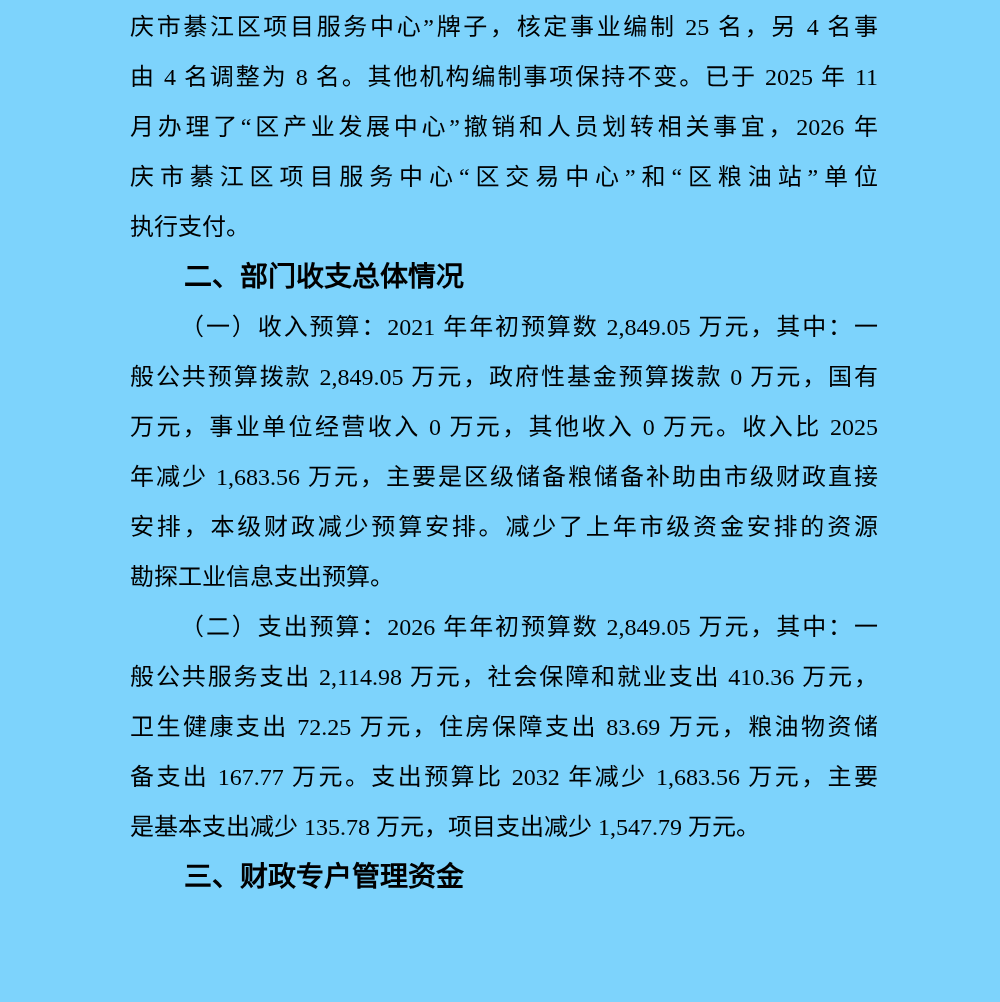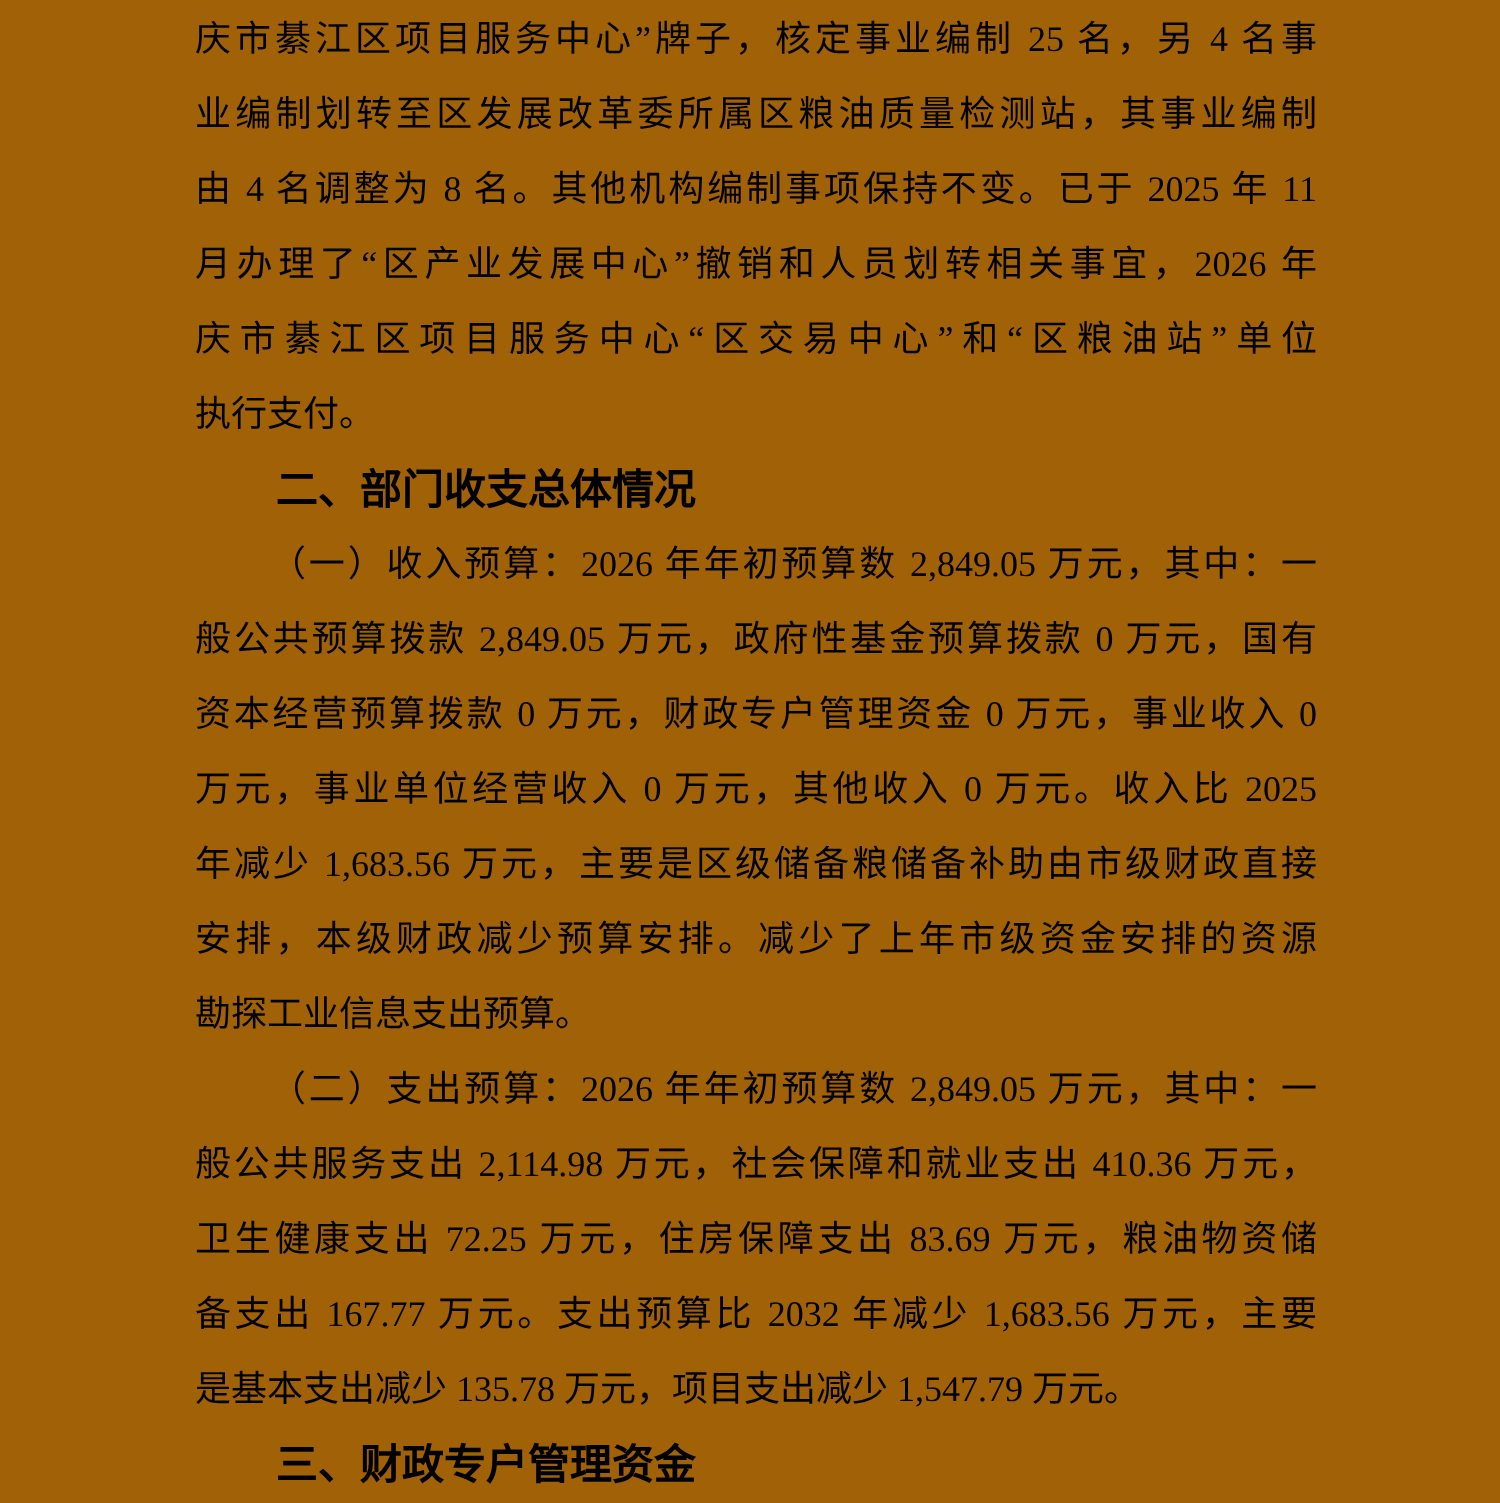--- a/index.html
+++ b/index.html
@@ -14,21 +14,21 @@
     font-family: "Liberation Serif", "DejaVu Serif", serif;
     overflow: hidden;
     position: relative;
   }
   .page {
     position: absolute;
     top: 0;
     left: 0;
     width: 1000px;
     height: 1002px;
-    background: #a16207;
+    background: #7dd3fc;
   }
   .textcol {
     position: absolute;
     top: 2px;
     left: 130px;
     width: 748px;
   }
   .line {
     font-size: 24px;
     height: 50px;
@@ -60,31 +60,29 @@
     margin: 0;
   }
 </style>
 </head>
 <body>
 
 <div class="page">
   <div class="textcol">
 
     <div class="line">庆市綦江区项目服务中心”牌子，核定事业编制 25 名，另 4 名事</div>
-    <div class="line">业编制划转至区发展改革委所属区粮油质量检测站，其事业编制</div>
     <div class="line">由 4 名调整为 8 名。其他机构编制事项保持不变。已于 2025 年 11</div>
     <div class="line">月办理了“区产业发展中心”撤销和人员划转相关事宜，2026 年</div>
     <div class="line">庆市綦江区项目服务中心“区交易中心”和“区粮油站”单位</div>
     <div class="line para-end">执行支付。</div>
 
     <h2 class="heading">二、部门收支总体情况</h2>
 
-    <div class="line indent2">（一）收入预算：2026 年年初预算数 2,849.05 万元，其中：一</div>
+    <div class="line indent2">（一）收入预算：2021 年年初预算数 2,849.05 万元，其中：一</div>
     <div class="line">般公共预算拨款 2,849.05 万元，政府性基金预算拨款 0 万元，国有</div>
-    <div class="line">资本经营预算拨款 0 万元，财政专户管理资金 0 万元，事业收入 0</div>
     <div class="line">万元，事业单位经营收入 0 万元，其他收入 0 万元。收入比 2025</div>
     <div class="line">年减少 1,683.56 万元，主要是区级储备粮储备补助由市级财政直接</div>
     <div class="line">安排，本级财政减少预算安排。减少了上年市级资金安排的资源</div>
     <div class="line para-end">勘探工业信息支出预算。</div>
 
     <div class="line indent2">（二）支出预算：2026 年年初预算数 2,849.05 万元，其中：一</div>
     <div class="line">般公共服务支出 2,114.98 万元，社会保障和就业支出 410.36 万元，</div>
     <div class="line">卫生健康支出 72.25 万元，住房保障支出 83.69 万元，粮油物资储</div>
     <div class="line">备支出 167.77 万元。支出预算比 2032 年减少 1,683.56 万元，主要</div>
     <div class="line para-end">是基本支出减少 135.78 万元，项目支出减少 1,547.79 万元。</div>

